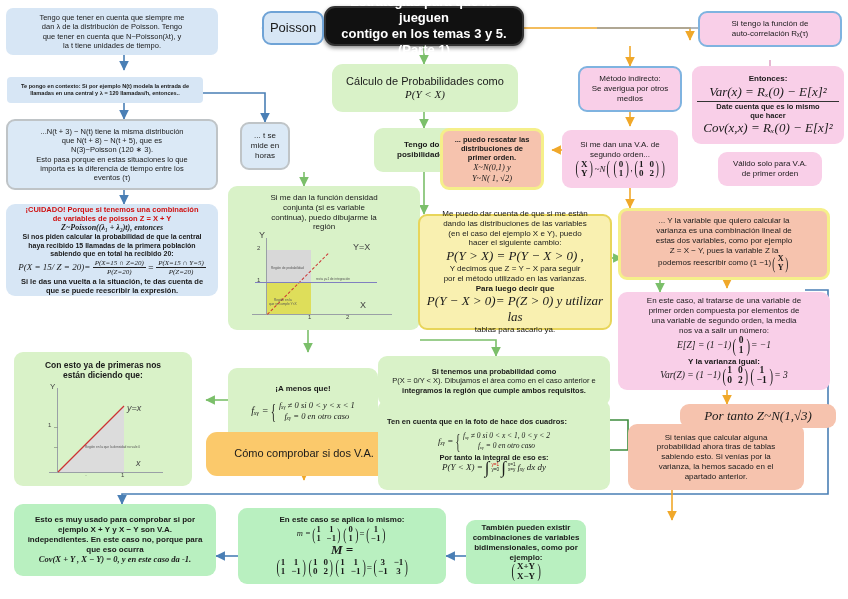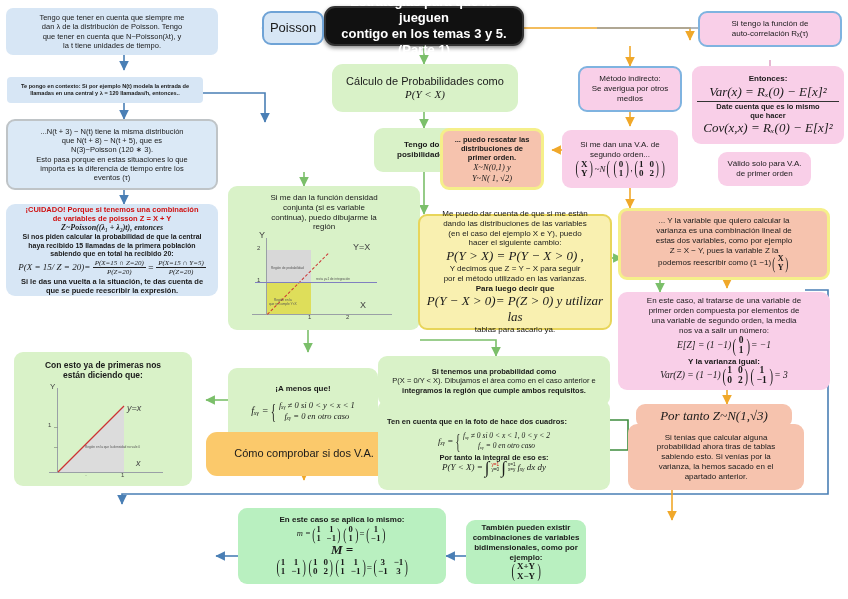--- a/index.html
+++ b/index.html
@@ -143,20 +143,25 @@
 
 <div class="node blue-grey" style="left:6px;top:119px;width:212px;height:71px;">
   <span class="ln t75">...N(t + 3) − N(t) tiene la misma distribución</span>
   <span class="ln t75">que N(t + 8) − N(t + 5), que es</span>
   <span class="ln t75">N(3)~Poisson (120 ∗ 3).</span>
   <span class="ln t75">Esto pasa porque en estas situaciones lo que</span>
   <span class="ln t75">importa es la diferencia de tiempo entre los</span>
   <span class="ln t75">eventos (τ)</span>
 </div>
 
+<div class="node blue-grey" style="left:240px;top:122px;width:50px;height:48px;">
+  <span class="ln t8">... t se</span>
+  <span class="ln t8">mide en</span>
+  <span class="ln t8">horas</span>
+</div>
 
 <div class="node blue-flat" style="left:6px;top:204px;width:212px;height:92px;">
   <span class="ln t75 b red">¡CUIDADO! Porque si tenemos una combinación</span>
   <span class="ln t75 b red">de variables de poisson Z = X + Y</span>
   <span class="ln t8 b mi">Z~Poisson((λ₁ + λ₂)t), entonces</span>
   <span class="ln t7 b">Si nos piden calcular la probabilidad de que la central</span>
   <span class="ln t7 b">haya recibido 15 llamadas de la primera población</span>
   <span class="ln t7 b">sabiendo que en total ha recibido 20:</span>
   <span class="ln" style="font-size:9px">
     <span class="mi">P(X = 15/ Z = 20)=</span>
@@ -241,21 +246,21 @@
 </div>
 
 <div class="node pink" style="left:692px;top:66px;width:152px;height:78px;text-align:center;">
   <span class="ln t8 b">Entonces:</span>
   <span class="ln t9 mi u">Var(x) = Rₓ(0) − E[x]²</span>
   <span class="ln t75 b">Date cuenta que es lo mismo</span>
   <span class="ln t75 b">que hacer</span>
   <span class="ln t9 mi">Cov(x,x) = Rₓ(0) − E[x]²</span>
 </div>
 
-<div class="node pink" style="left:718px;top:152px;width:93px;height:34px;">
+<div class="node pink" style="left:718px;top:152px;width:104px;height:34px;">
   <span class="ln t8">Válido solo para V.A.</span>
   <span class="ln t8">de primer orden</span>
 </div>
 
 <div class="node pink" style="left:562px;top:130px;width:116px;height:58px;">
   <span class="ln t8">Si me dan una V.A. de</span>
   <span class="ln t8">segundo orden...</span>
   <span class="ln" style="font-size:9px">
     <span class="par">
           <span class="pl">(</span>
@@ -331,21 +336,21 @@
           <span class="pl">(</span>
           <span class="col">
             <span>1</span>
             <span>−1</span>
           </span>
           <span class="pr">)</span>
         </span><span class="mi">= 3</span>
   </span>
 </div>
 
-<div class="node salmon" style="left:636px;top:404px;width:156px;height:24px;border-width:0;background:#f6c3ae;align-items:center;">
+<div class="node salmon" style="left:680px;top:404px;width:156px;height:24px;border-width:0;background:#f6c3ae;align-items:center;">
   <span class="ln t9 mi">Por tanto Z~N(1,√3)</span>
 </div>
 <div class="node salmon" style="left:628px;top:424px;width:176px;height:66px;border-width:0;background:#f6c3ae;">
   <span class="ln t8">Si tenías que calcular alguna</span>
   <span class="ln t8">probabilidad ahora tiras de tablas</span>
   <span class="ln t8">sabiendo esto. Si venías por la</span>
   <span class="ln t8">varianza, la hemos sacado en el</span>
   <span class="ln t8">apartado anterior.</span>
 </div>
 
@@ -413,20 +418,27 @@
         </span>
     <span class="intg">∫</span>
     <span class="lim">
           <span>x=1</span>
           <span>x=y</span>
         </span>
     <span class="mi">fₓᵧ dx dy</span>
   </span>
 </div>
 
+<div class="node green2" style="left:14px;top:504px;width:202px;height:72px;">
+  <span class="ln t8 b">Esto es muy usado para comprobar si por</span>
+  <span class="ln t8 b">ejemplo X + Y y X − Y son V.A.</span>
+  <span class="ln t8 b">independientes. En este caso no, porque para</span>
+  <span class="ln t8 b">que eso ocurra</span>
+  <span class="ln t85 b mi">Cov(X + Y , X − Y) = 0, y en este caso da -1.</span>
+</div>
 
 <div class="node green2" style="left:238px;top:508px;width:208px;height:76px;">
   <span class="ln t8 b">En este caso se aplica lo mismo:</span>
   <span class="ln" style="font-size:8.5px">
     <span class="mi">m =</span><span class="par">
           <span class="pl">(</span>
           <span class="m2">
             <span>1</span>
             <span>1</span>
             <span>1</span>

